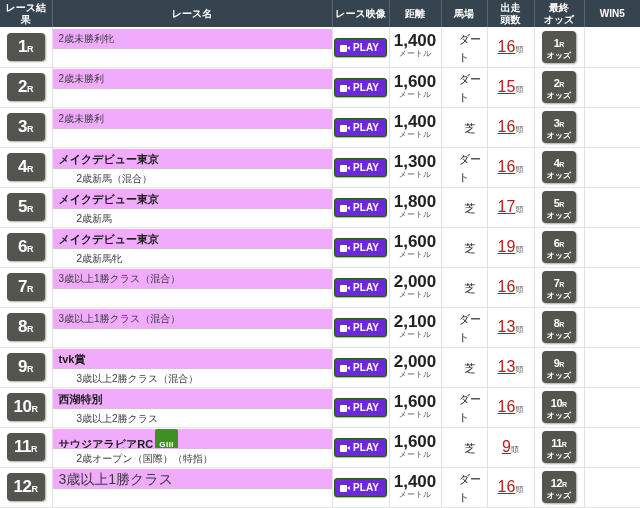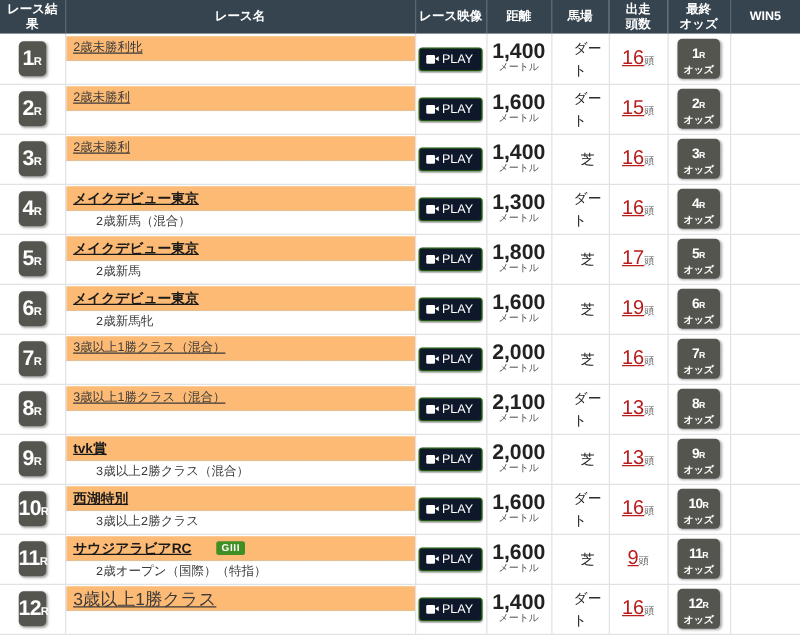--- a/index.html
+++ b/index.html
@@ -61,21 +61,21 @@
   }
   .cell-name {
     padding: 0;
     vertical-align: top;
   }
   .cell-center { text-align: center; }
 
   
   .r-button {
     display: inline-block;
-    width: 22px;
+    width: 38px;
     height: 28px;
     line-height: 28px;
     background: #555550;
     border-radius: 4px;
     color: #ffffff;
     text-align: center;
     box-shadow: 1px 1px 2px rgba(0,0,0,0.35);
     white-space: nowrap;
   }
   .r-button .rb-num {
@@ -84,67 +84,65 @@
     letter-spacing: -0.5px;
   }
   .r-button .rb-r {
     font-size: 9px;
     font-weight: bold;
     vertical-align: baseline;
   }
 
   
   .name-top {
-    background: #fdba74;
+    background: #f0abfc;
     height: 20px;
     line-height: 20px;
     padding: 0 6px;
     font-size: 11px;
     font-weight: bold;
     color: #1a1a1a;
     border-bottom: 1px dotted #c9c8bb;
     overflow: hidden;
     white-space: nowrap;
-    text-decoration: underline;
   }
   .name-bottom {
     background: #ffffff;
     height: 16px;
     line-height: 19px;
     padding: 0 24px;
     font-size: 10px;
     color: #3b3b3b;
     overflow: hidden;
     white-space: nowrap;
-    font-family: Liberation Mono, monospace;
   }
   .grade-badge {
     display: inline-block;
     background: #3f8f22;
     color: #ffffff;
     font-size: 8px;
     font-weight: bold;
     line-height: 11px;
-    padding: 0 4px 0;
+    padding: 10px 4px 0;
     border-radius: 2px;
     vertical-align: 1px;
-    margin-left: 20px;
+    margin-left: 2px;
     letter-spacing: 0.5px;
   }
 
   
   .play-button {
     display: inline-block;
-    background: #0f172a;
+    background: #6d28d9;
     border: 1px solid #1f5a0e;
     border-radius: 3px;
     padding: 3px 7px 3px 5px;
     color: #ffffff;
     font-size: 10px;
-    font-weight: normal;
+    font-weight: bold;
     white-space: nowrap;
     box-shadow: 0 1px 1px rgba(0,0,0,0.3);
     cursor: pointer;
   }
   .play-button .cam-icon {
     display: inline-block;
     width: 10px;
     height: 7px;
     position: relative;
     margin-right: 3px;

